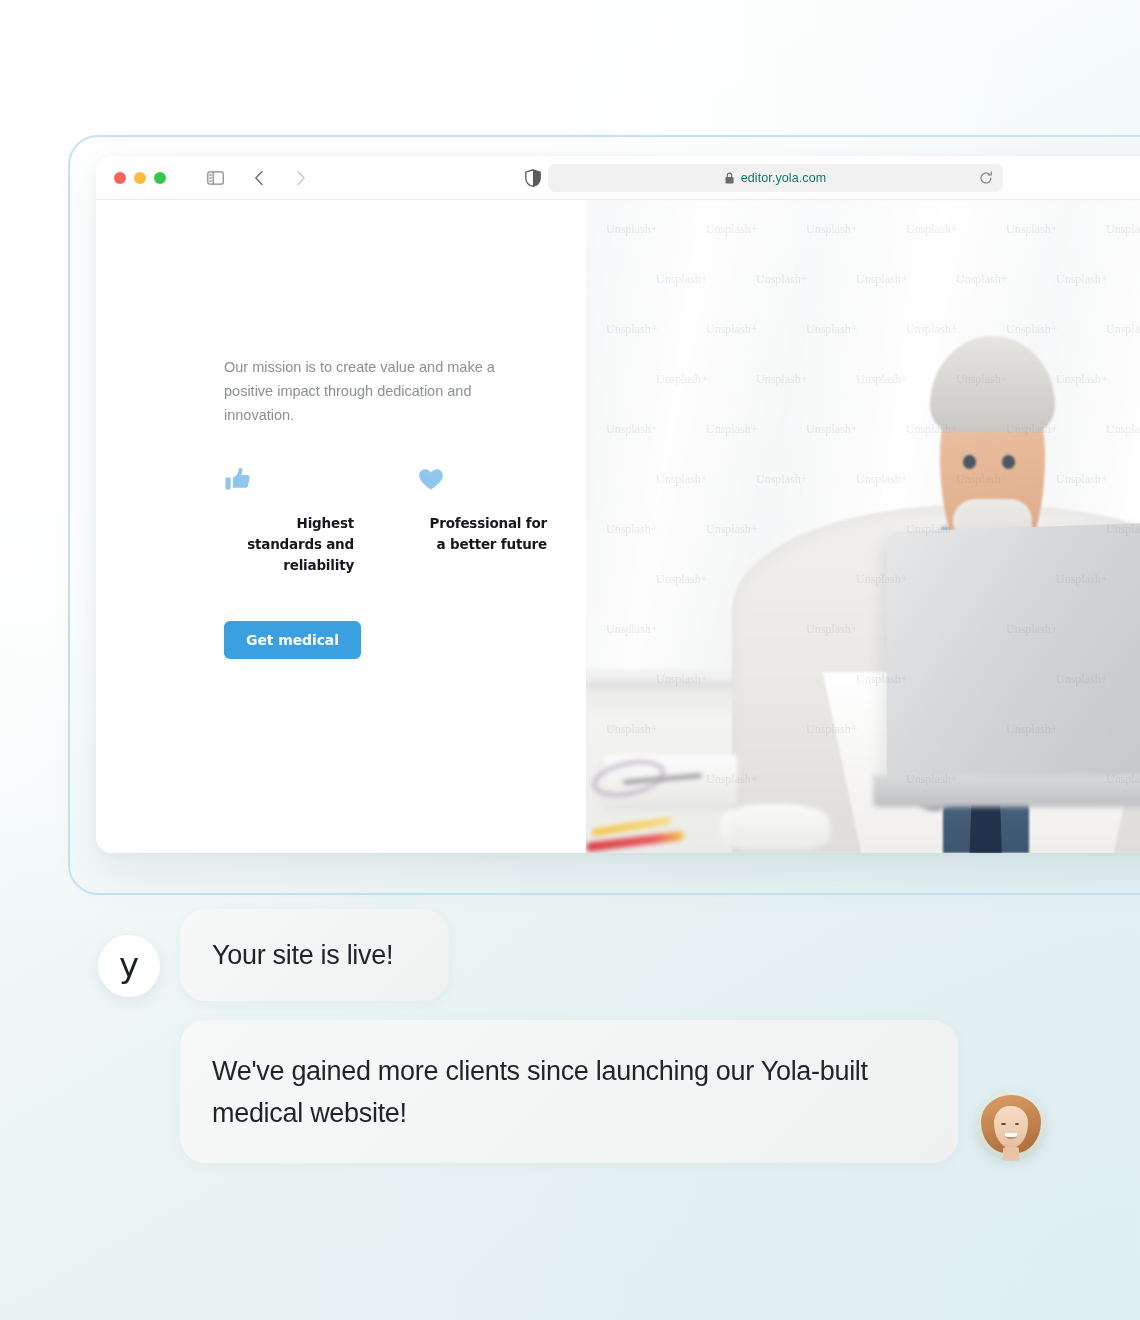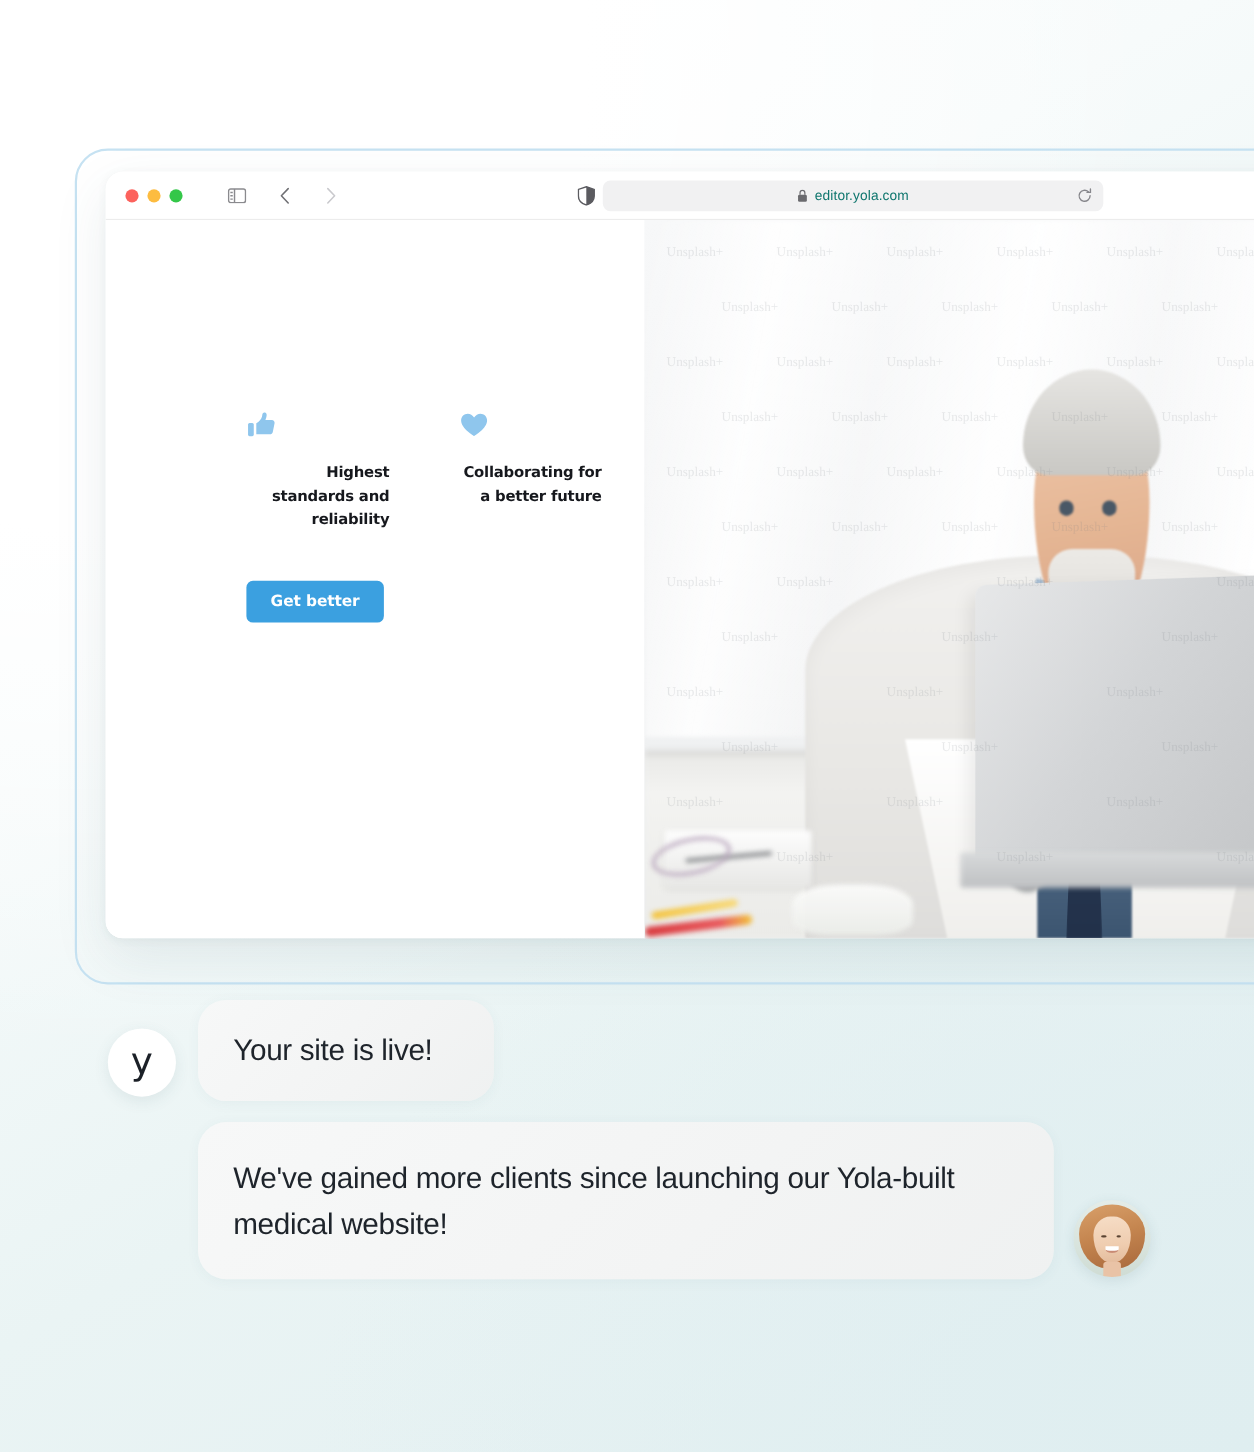--- a/index.html
+++ b/index.html
@@ -496,45 +496,46 @@
             <path d="M12 7a5 5 0 1 1-1.6-3.7"></path>
             <polyline points="12.3,0.8 12.3,3.9 9.2,3.9"></polyline>
           </svg>
         </span>
       </div>
     </div>
 
     <div class="site">
 
       <div class="site-left">
+        <p class="subcopy">Our mission is to create value and make a positive impact through dedication and innovation.</p>
 
         <div class="features">
 
           <div class="feature">
             <span class="ficon">
               <svg width="28" height="28" viewBox="0 0 28 28" fill="#8fc6ed">
                 <rect x="1.5" y="12.5" width="5.2" height="12" rx="1.4"></rect>
                 <path d="M9 12.8c2.6-1.4 4.6-3.6 5.2-6.1.3-1.3.2-2.6.9-3.3.9-.9 2.6-.5 3.1.7.5 1.1.1 2.6-.3 3.9-.2.7-.5 1.3-.6 1.9h5.8c1.6 0 2.8 1.3 2.5 2.8l-1.6 8c-.25 1.25-1.4 2.1-2.7 2.1H9z"></path>
               </svg>
             </span>
             <div class="flabel">Highest standards and reliability</div>
           </div>
 
           <div class="feature">
             <span class="ficon">
               <svg width="28" height="28" viewBox="0 0 28 28" fill="#8fc6ed">
                 <path d="M14 24.5S2.2 17.6 2.2 10.3c0-3.6 2.9-6.1 6-6.1 2.3 0 4.3 1.3 5.8 3.3 1.5-2 3.5-3.3 5.8-3.3 3.1 0 6 2.5 6 6.1 0 7.3-11.8 14.2-11.8 14.2z"></path>
               </svg>
             </span>
-            <div class="flabel">Collaborating for a better future</div>
+            <div class="flabel">Professional for a better future</div>
           </div>
 
         </div>
 
-        <button class="cta">Get better</button>
+        <button class="cta">Get medical</button>
       </div>
 
       <div class="site-right">
         <div class="photo">
           <div class="bg-base"></div>
           <div class="bg-light"></div>
 
           <div class="desk softer">
             <div class="desk-edge"></div>
           </div>

